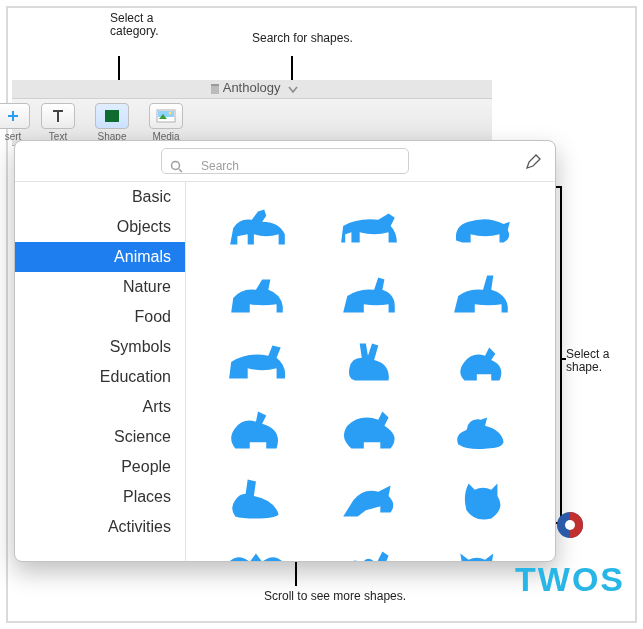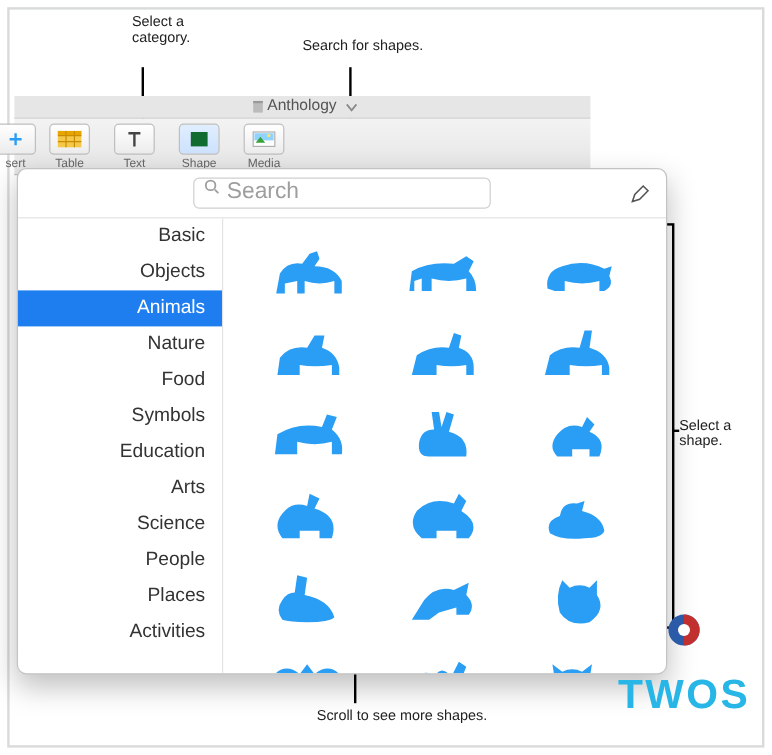--- a/index.html
+++ b/index.html
@@ -47,21 +47,21 @@
     background:#fff; border:1px solid #c3c3c3; border-radius:8px;
     box-shadow:0 10px 24px rgba(0,0,0,0.25);
     display:flex; flex-direction:column; overflow:hidden;
   }
   .pop-top {
     height:40px; display:flex; align-items:center; justify-content:center;
     border-bottom:1px solid #e3e3e3; position:relative;
   }
   .searchbox {
     width:230px; height:24px; border:1px solid #d0d0d0; border-radius:5px;
-    display:flex; align-items:flex-start; gap:6px; color:#9e9e9e; font-size:19px;
+    display:flex; align-items:flex-end; gap:18px; color:#9e9e9e; font-size:12px;
     padding:0 8px; background:#fff;
   }
   .edit-pencil {
     position:absolute; right:12px; top:11px; width:20px; height:20px; color:#555;
     display:flex; align-items:center; justify-content:center;
   }
   .pop-body { flex:1; display:flex; overflow:hidden; }
   .catlist {
     width:170px; border-right:1px solid #e3e3e3; overflow:hidden; font-size:16px;
   }
@@ -131,30 +131,20 @@
 
     <div class="tbtn" style="width:30px; margin-left:-18px;">
       <div class="ic">
         <svg width="14" height="14" viewBox="0 0 14 14">
             <path d="M7 2 V12 M2 7 H12" stroke="#2a9df4" stroke-width="2"></path>
           </svg>
       </div>
       <span class="lbl">sert</span>
     </div>
 
-    <div class="tbtn">
-      <div class="ic">
-        <svg width="20" height="14" viewBox="0 0 20 14">
-          <rect x="0" y="0" width="20" height="14" fill="#f4c84a"></rect>
-          <rect x="0" y="0" width="20" height="4" fill="#e6a500"></rect>
-          <path d="M0 4 H20 M0 9 H20 M7 0 V14 M14 0 V14" stroke="#c98c00" stroke-width="1"></path>
-        </svg>
-      </div>
-      <span class="lbl">Table</span>
-    </div>
 
 
     <div class="tbtn">
       <div class="ic">
         <svg width="14" height="14" viewBox="0 0 14 14">
             <path d="M2 2 H12 M7 2 V13" stroke="#444" stroke-width="2"></path>
           </svg>
       </div>
       <span class="lbl">Text</span>
     </div>

